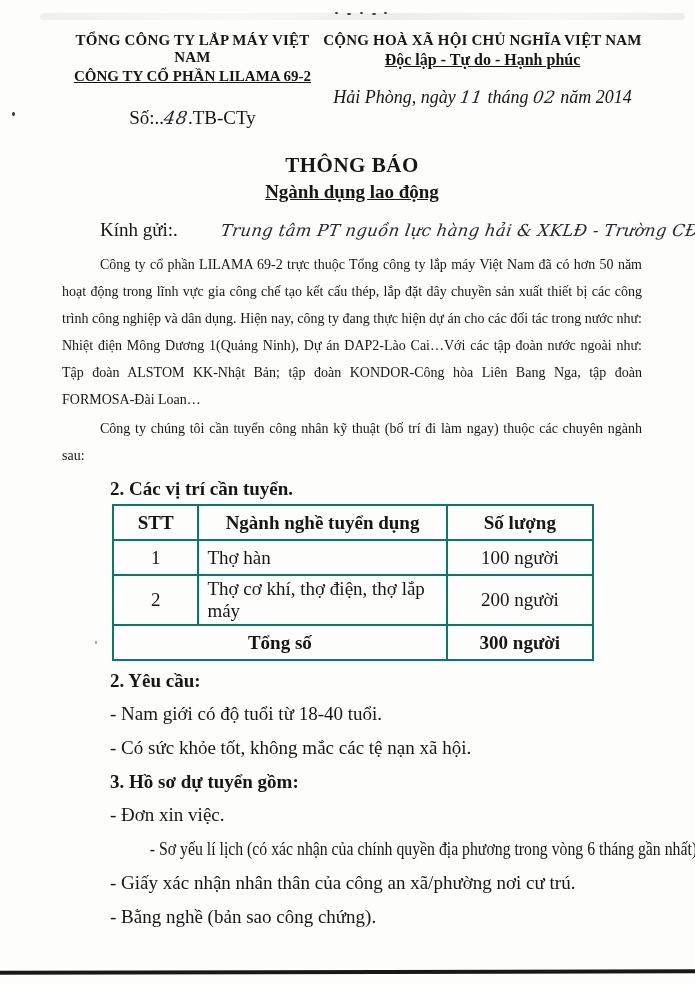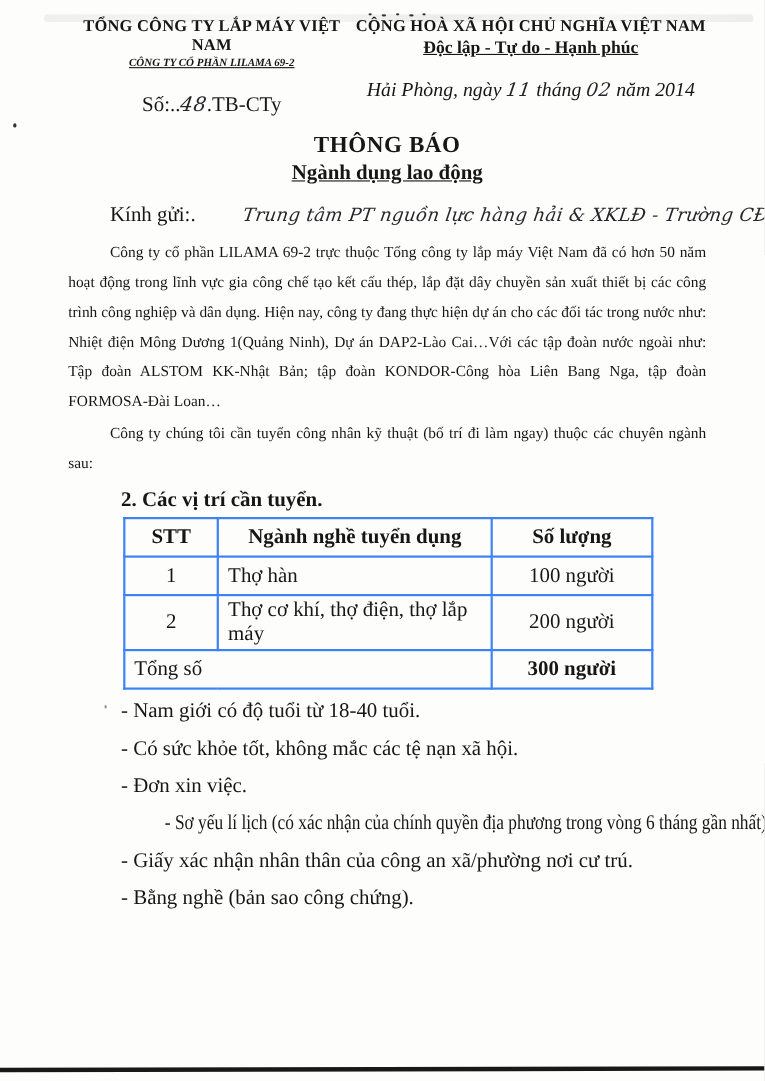--- a/index.html
+++ b/index.html
@@ -7,44 +7,44 @@
     position:relative;
     width:695px;height:983px;
     margin:0 auto;
     background:#fdfdfc;
     color:#161616;
     font-family:"Liberation Serif","DejaVu Serif",serif;
     overflow:hidden;
   }
   .content{
     position:absolute;
-    left:62px;right:53px;top:16px;
+    left:62px;right:53px;top:32px;
   }
   
   .hdr{display:flex;width:100%;}
   .hdr-left{width:45%;text-align:center;}
   .hdr-right{width:55%;text-align:center;}
   .org1{font-size:15px;font-weight:bold;letter-spacing:.2px;}
-  .org2{font-size:10px;font-weight:bold;text-decoration:underline;margin-top:2px;font-style:italic;}
+  .org2{font-size:15px;font-weight:bold;text-decoration:underline;margin-top:2px;}
   .nat1{font-size:15px;font-weight:bold;letter-spacing:.2px;}
   .nat2{font-size:16px;font-weight:bold;text-decoration:underline;margin-top:2px;}
   .docno{font-size:19px;margin-top:22px;}
   .placedate{font-size:18px;font-style:italic;margin-top:18px;}
   .hand{
     font-family:"DejaVu Serif","Liberation Serif",serif;
     font-style:italic;
     display:inline-block;
     transform:skewX(-8deg);
     color:#26262b;
     letter-spacing:.5px;
   }
   .docno .hand{font-size:18px;}
   .placedate .hand{font-size:17px;}
   
-  .title-block{text-align:center;margin-top:12px;}
+  .title-block{text-align:center;margin-top:24px;}
   .title-main{font-size:21px;font-weight:bold;letter-spacing:.5px;}
   .title-sub{font-size:19px;font-weight:bold;text-decoration:underline;margin-top:3px;}
   
   .salut{margin-top:16px;font-size:19px;text-indent:38px;white-space:nowrap;}
   .salut .hand{font-size:16.5px;letter-spacing:.3px;}
   
   .para{
     font-size:14px;line-height:27px;
     text-align:justify;text-indent:38px;
     margin-top:10px;
@@ -55,29 +55,29 @@
     margin-left:48px;margin-top:6px;line-height:27px;
   }
   
   table.rec{
     border-collapse:collapse;
     margin-left:50px;margin-top:2px;
     width:482px;
     font-size:19px;
   }
   table.rec th,table.rec td{
-    border:2px solid #3b82f6;
+    border:2px solid #0f766e;
     padding:2px 8px;
     height:29px;
   }
   table.rec th{font-weight:bold;text-align:center;}
   .col-stt{width:70px;text-align:center;}
   .col-nganh{width:245px;text-align:left;}
   .col-sl{width:135px;text-align:center;}
-  td.total-label{text-align:left;font-weight:normal;}
+  td.total-label{text-align:center;font-weight:bold;}
   td.total-value{text-align:center;font-weight:bold;}
   
   ul.plain{list-style:none;margin:0;padding:0;}
   ul.plain li{
     font-size:19px;line-height:28px;
     text-align:justify;text-indent:48px;
     margin-top:6px;
   }
   ul.plain li .condensed-inner{
     display:inline-block;
@@ -173,25 +173,27 @@
           <td class="col-nganh">Thợ cơ khí, thợ điện, thợ lắp máy</td>
           <td class="col-sl">200 người</td>
         </tr>
         <tr>
           <td class="total-label" colspan="2">Tổng số</td>
           <td class="total-value">300 người</td>
         </tr>
       </tbody>
     </table>
 
+    <div class="sec-heading">2. Yêu cầu:</div>
     <ul class="plain">
       <li>- Nam giới có độ tuổi từ 18-40 tuổi.</li>
       <li>- Có sức khỏe tốt, không mắc các tệ nạn xã hội.</li>
     </ul>
 
+    <div class="sec-heading">3. Hồ sơ dự tuyển gồm:</div>
     <ul class="plain">
       <li>- Đơn xin việc.</li>
       <li><span class="condensed-inner">- Sơ yếu lí lịch (có xác nhận của chính quyền địa phương trong vòng 6 tháng gần nhất).</span></li>
       <li>- Giấy xác nhận nhân thân của công an xã/phường nơi cư trú.</li>
       <li>- Bằng nghề (bản sao công chứng).</li>
 
     </ul>
 
   </div>
 

